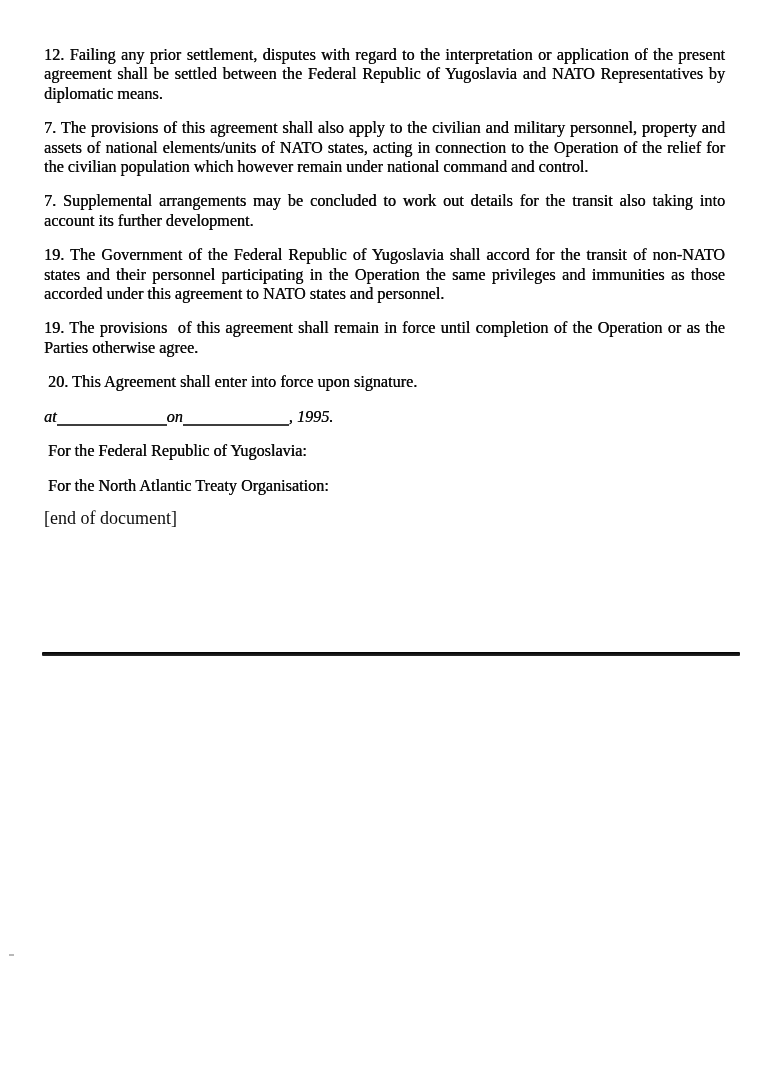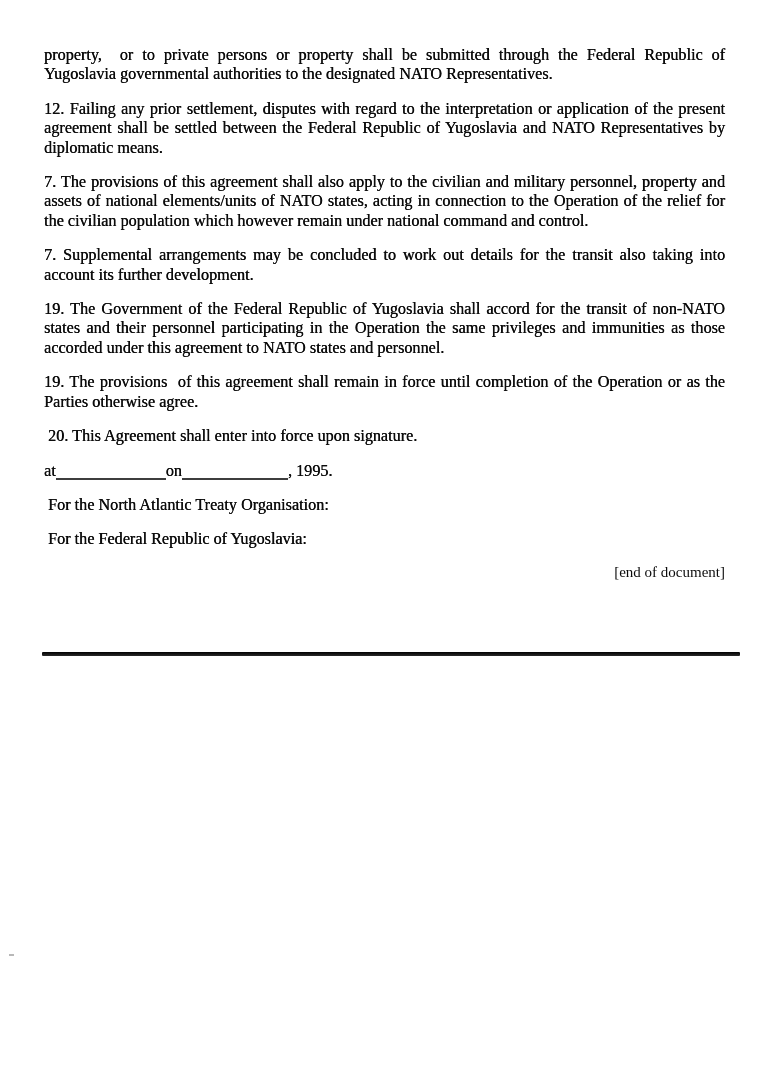--- a/index.html
+++ b/index.html
@@ -31,35 +31,35 @@
     margin: 0 0 15px 0;
     text-align: justify;
   }
   p.plain-line {
     margin: 0 0 15px 4px;
     text-align: left;
   }
   .fill-line {
     margin: 4px 0 15px 0;
     white-space: nowrap;
+    font-style: italic;
   }
   .blank {
     display: inline-block;
     width: 110px;
     height: 12px;
     border-bottom: 2px solid #3d3d3d;
     vertical-align: -4px;
   }
   .blank.second { width: 106px; }
   .end-marker {
     margin: 2px 0 0 0;
-    font-size: 15px;
+    font-size: 18px;
     line-height: 15px;
     text-shadow: none;
-    text-align: right;
   }
   .rule {
     position: absolute;
     left: 42px;
     top: 652px;
     width: 698px;
     height: 4px;
     background: linear-gradient(#000000, #2a2a2a);
     border-radius: 1px;
   }
@@ -71,40 +71,39 @@
     height: 2px;
     background: #b8b8b8;
   }
 </style>
 </head>
 <body>
 
 <div class="page">
   <div class="content">
 
-    <p class="body-para">property,&nbsp;&nbsp;or to private persons or property shall be submitted through the Federal Republic of Yugoslavia governmental authorities to the designated NATO Representatives.</p>
 
     <p class="body-para">12. Failing any prior settlement, disputes with regard to the interpretation or application of the present agreement shall be settled between the Federal Republic of Yugoslavia and NATO Representatives by diplomatic means.</p>
 
     <p class="body-para">7. The provisions of this agreement shall also apply to the civilian and military personnel, property and assets of national elements/units of NATO states, acting in connection to the Operation of the relief for the civilian population which however remain under national command and control.</p>
 
     <p class="body-para">7. Supplemental arrangements may be concluded to work out details for the transit also taking into account its further development.</p>
 
     <p class="body-para">19. The Government of the Federal Republic of Yugoslavia shall accord for the transit of non-NATO states and their personnel participating in the Operation the same privileges and immunities as those accorded under this agreement to NATO states and personnel.</p>
 
     <p class="body-para">19. The provisions&nbsp; of this agreement shall remain in force until completion of the Operation or as the Parties otherwise agree.</p>
 
     <p class="plain-line">20. This Agreement shall enter into force upon signature.</p>
 
 
     <p class="fill-line"><span>at</span><span class="blank"></span><span>on</span><span class="blank second"></span><span>, 1995.</span></p>
 
+    <p class="plain-line">For the Federal Republic of Yugoslavia:</p>
+
     <p class="plain-line">For the North Atlantic Treaty Organisation:</p>
-
-    <p class="plain-line">For the Federal Republic of Yugoslavia:</p>
 
     <p class="end-marker">[end of document]</p>
 
   </div>
 
   <div class="rule"></div>
   <div class="speck"></div>
 </div>
 
 </body></html>

